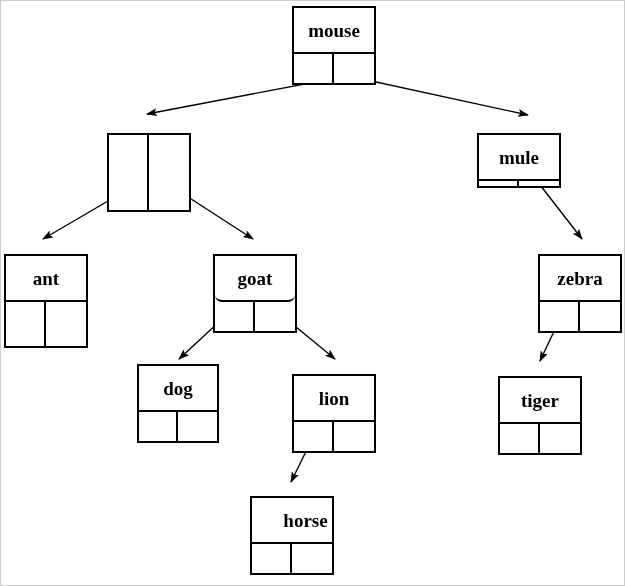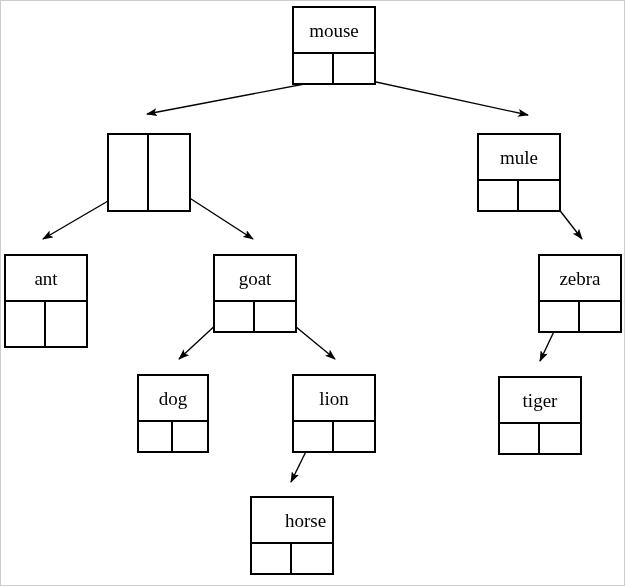--- a/index.html
+++ b/index.html
@@ -13,20 +13,21 @@
     overflow:hidden;
   }
   #edges{position:absolute;left:0;top:0;width:625px;height:586px;}
   .node{
     position:absolute;
     box-sizing:border-box;
     border:2px solid #000000;
     background:#ffffff;
     display:flex;
     flex-direction:column;
+    font-weight:bold;
   }
   .node-label{
     box-sizing:border-box;
     height:46px;
     border-bottom:2px solid #000000;
     display:flex;
     align-items:center;
     justify-content:center;
     font-size:19px;
     line-height:1;
@@ -74,49 +75,49 @@
           <div class="ptr left"></div>
           <div class="ptr right"></div>
         </div>
       </div>
       <div class="node" style="left: 106px; top: 132px; width: 84px; height: 79px;">
         <div class="node-ptrs">
           <div class="ptr left"></div>
           <div class="ptr right"></div>
         </div>
       </div>
-      <div class="node" style="left: 476px; top: 132px; width: 84px; height: 79px;">
+      <div class="node" style="left: 476px; top: 132px; width: 84px; height: 55px;">
         <div class="node-label" style="height: 46px;">mule</div>
         <div class="node-ptrs">
           <div class="ptr left"></div>
           <div class="ptr right"></div>
         </div>
       </div>
       <div class="node" style="left: 3px; top: 253px; width: 84px; height: 94px;">
         <div class="node-label" style="height: 46px;">ant</div>
         <div class="node-ptrs">
           <div class="ptr left"></div>
           <div class="ptr right"></div>
         </div>
       </div>
       <div class="node" style="left: 212px; top: 253px; width: 84px; height: 79px;">
-        <div class="node-label" style="height: 46px;">goat</div>
+        <div class="node-label" style="height: 46px; border-radius: 7px;">goat</div>
         <div class="node-ptrs">
           <div class="ptr left"></div>
           <div class="ptr right"></div>
         </div>
       </div>
       <div class="node" style="left: 537px; top: 253px; width: 84px; height: 79px;">
         <div class="node-label" style="height: 46px;">zebra</div>
         <div class="node-ptrs">
           <div class="ptr left"></div>
           <div class="ptr right"></div>
         </div>
       </div>
-      <div class="node" style="left: 136px; top: 373px; width: 72px; height: 79px; text-align: right;">
+      <div class="node" style="left: 136px; top: 363px; width: 82px; height: 79px; text-align: right;">
         <div class="node-label" style="height: 46px;">dog</div>
         <div class="node-ptrs">
           <div class="ptr left"></div>
           <div class="ptr right"></div>
         </div>
       </div>
       <div class="node" style="left: 291px; top: 373px; width: 84px; height: 79px;">
         <div class="node-label" style="height: 46px;">lion</div>
         <div class="node-ptrs">
           <div class="ptr left"></div>

